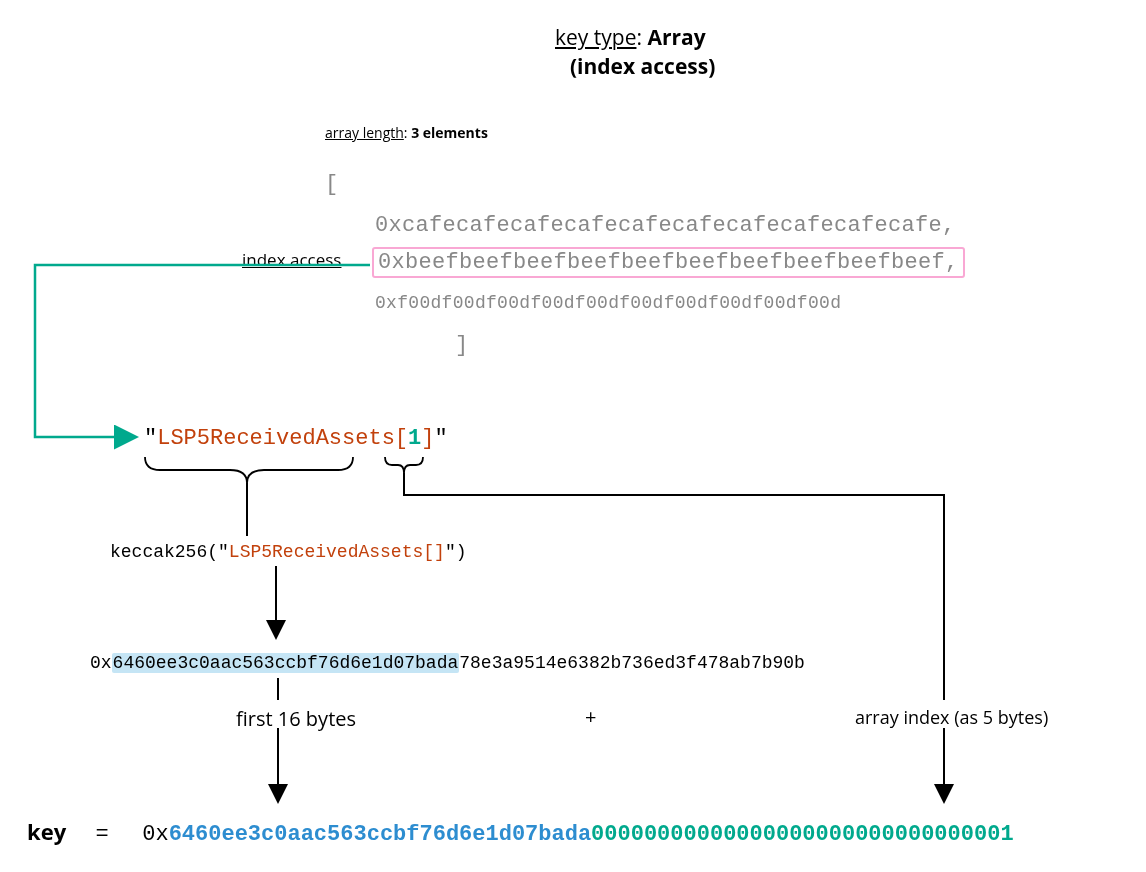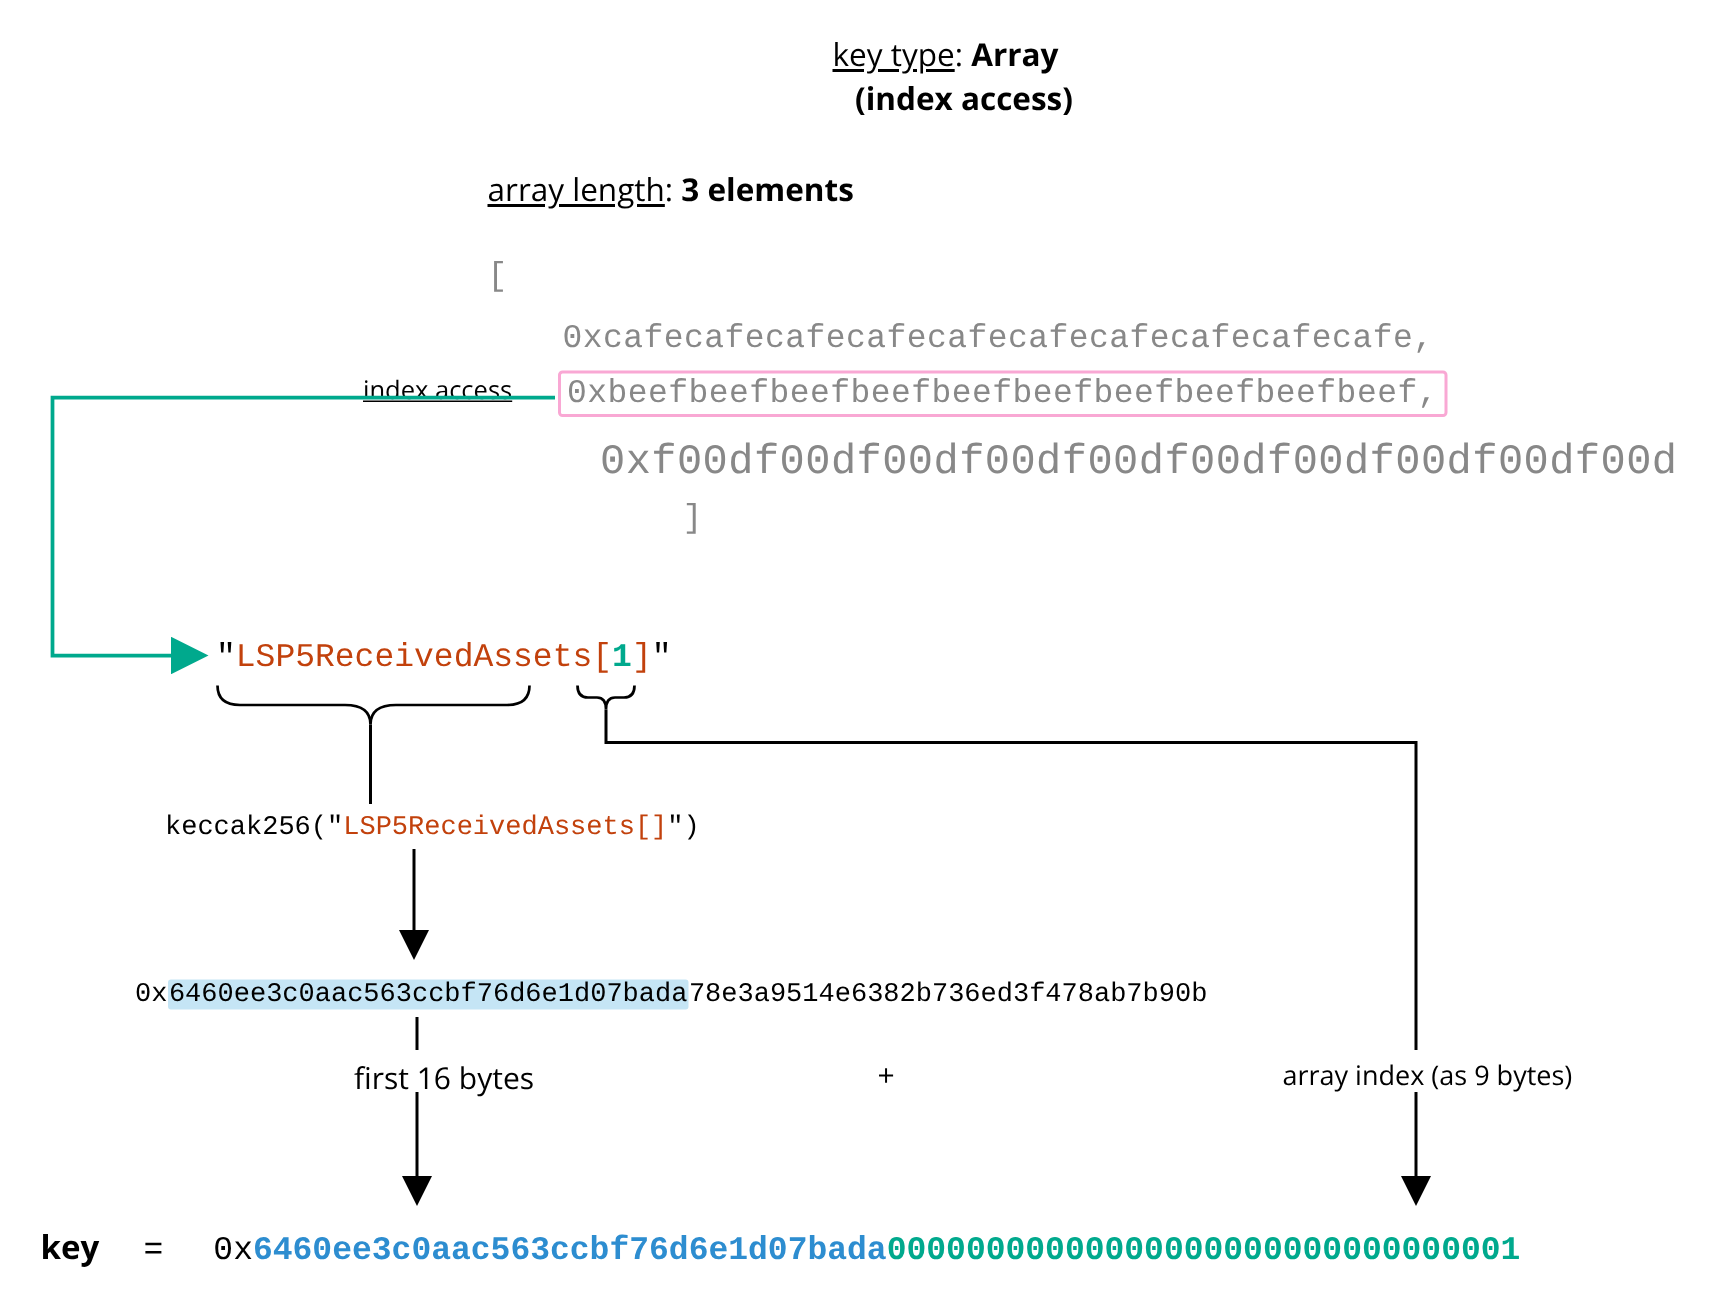--- a/index.html
+++ b/index.html
@@ -47,53 +47,53 @@
 </head>
 <body>
 
 <div class="container">
 
   <div class="abs" style="left:555px; top:23px; font-size:21px;">
     <span class="underline">key type</span><span>: </span><span class="bold">Array</span>
   </div>
   <div class="abs bold" style="left:570px; top:52px; font-size:21px;">(index access)</div>
 
-  <div class="abs" style="left:325px; top:113px; font-size:21px;">
+  <div class="abs" style="left:325px; top:123px; font-size:14px;">
     <span class="underline">array length</span><span>: </span><span class="bold">3 elements</span>
   </div>
 
   <div class="abs mono gray" style="left:325px; top:172px; font-size:22px;">[</div>
 
   <div class="abs mono gray" style="left:375px; top:213px; font-size:22px; letter-spacing:0.3px;">0xcafecafecafecafecafecafecafecafecafecafe,</div>
 
   <div class="abs mono gray" style="left:372px; top:250px; font-size:22px; letter-spacing:0.3px;">
     <span class="arrayHighlight">0xbeefbeefbeefbeefbeefbeefbeefbeefbeefbeef,</span>
   </div>
 
-  <div class="abs mono gray" style="left:375px; top:293px; font-size:28px; letter-spacing:0.3px;margin-left:25px;">0xf00df00df00df00df00df00df00df00df00df00d</div>
+  <div class="abs mono gray" style="left:375px; top:293px; font-size:18px; letter-spacing:0.3px;">0xf00df00df00df00df00df00df00df00df00df00d</div>
 
   <div class="abs mono gray" style="left:455px; top:333px; font-size:22px;">]</div>
 
   <div class="abs underline" style="left:242px; top:248px; font-size:17px;">index access</div>
 
   <div class="abs mono" style="left:144px; top:426px; font-size:22px;">
     <span>"</span><span class="blue">LSP5ReceivedAssets[</span><span class="greenBold">1</span><span class="blue">]</span><span>"</span>
   </div>
 
   <div class="abs mono" style="left:110px; top:542px; font-size:18px;">
     <span>keccak256("</span><span class="blue">LSP5ReceivedAssets[]</span><span>")</span>
   </div>
 
   <div class="abs mono" style="left:90px; top:653px; font-size:18px;">
     <span>0x</span><span class="hl">6460ee3c0aac563ccbf76d6e1d07bada</span><span>78e3a9514e6382b736ed3f478ab7b90b</span>
   </div>
 
   <div class="abs" style="left:236px; top:705px; font-size:20px;">first 16 bytes</div>
   <div class="abs" style="left:585px; top:703px; font-size:20px;">+</div>
-  <div class="abs" style="left:855px; top:705px; font-size:18px;">array index (as 9 bytes)</div>
+  <div class="abs" style="left:855px; top:705px; font-size:18px;">array index (as 5 bytes)</div>
 
   <div class="abs" style="left:27px; top:816px; font-size:22px;">
     <span class="bold">key</span>
     <span style="display:inline-block; width:18px;"></span>
     <span class="mono">=</span>
     <span style="display:inline-block; width:22px;"></span>
     <span class="mono">0x</span><span class="mono blueBold" style="font-size:22px;">6460ee3c0aac563ccbf76d6e1d07bada</span><span class="mono greenBold" style="font-size:22px;text-align:right;">00000000000000000000000000000001</span>
   </div>
 
   <svg class="overlay">

